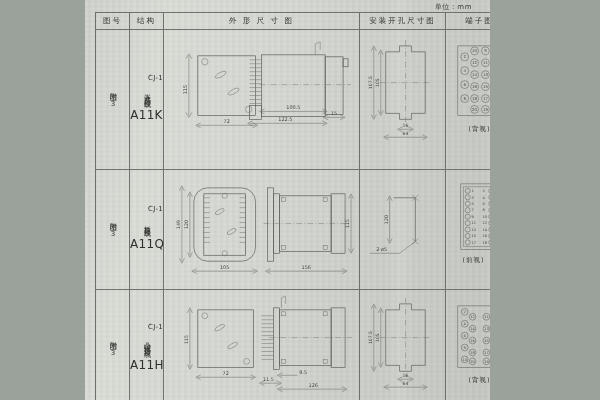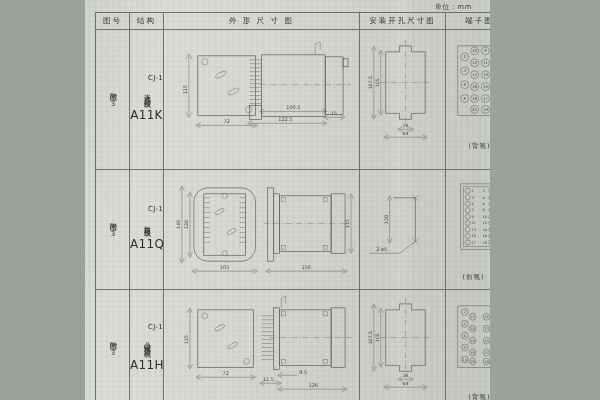--- a/index.html
+++ b/index.html
@@ -49,21 +49,21 @@
     font-size:7px;line-height:1.55;letter-spacing:1.5px;display:inline-block;
   }
   .codecell{font-size:6.5px;line-height:1.9;letter-spacing:.3px;}
   .codecell .cj{font-size:7px;display:block;margin-bottom:2px;text-align:right;}
   .codecell .an{font-size:12px;display:block;margin-top:3px;}
 
   
   .draw{position:relative;width:100%;height:100%;}
   .draw svg{position:absolute;left:0;top:0;width:100%;height:100%;}
 
-  .cap{font-size:6.5px;letter-spacing:1px;color:#333733;margin-top:17px;}
+  .cap{font-size:6.5px;letter-spacing:1px;color:#333733;}
 
   svg text{font-family:"DejaVu Sans","Liberation Sans",sans-serif;fill:#434743;}
   svg .ln{stroke:#5d615b;fill:none;stroke-width:.7;}
   svg .thin{stroke:#6b6f69;fill:none;stroke-width:.5;}
   svg .dim{stroke:#63675f;fill:none;stroke-width:.5;}
   svg .ctr{stroke:#6b6f69;fill:none;stroke-width:.45;stroke-dasharray:6 2 1 2;}
   svg .term{stroke:#5d615b;fill:none;stroke-width:.55;}
 </style>
 </head>
 <body>

